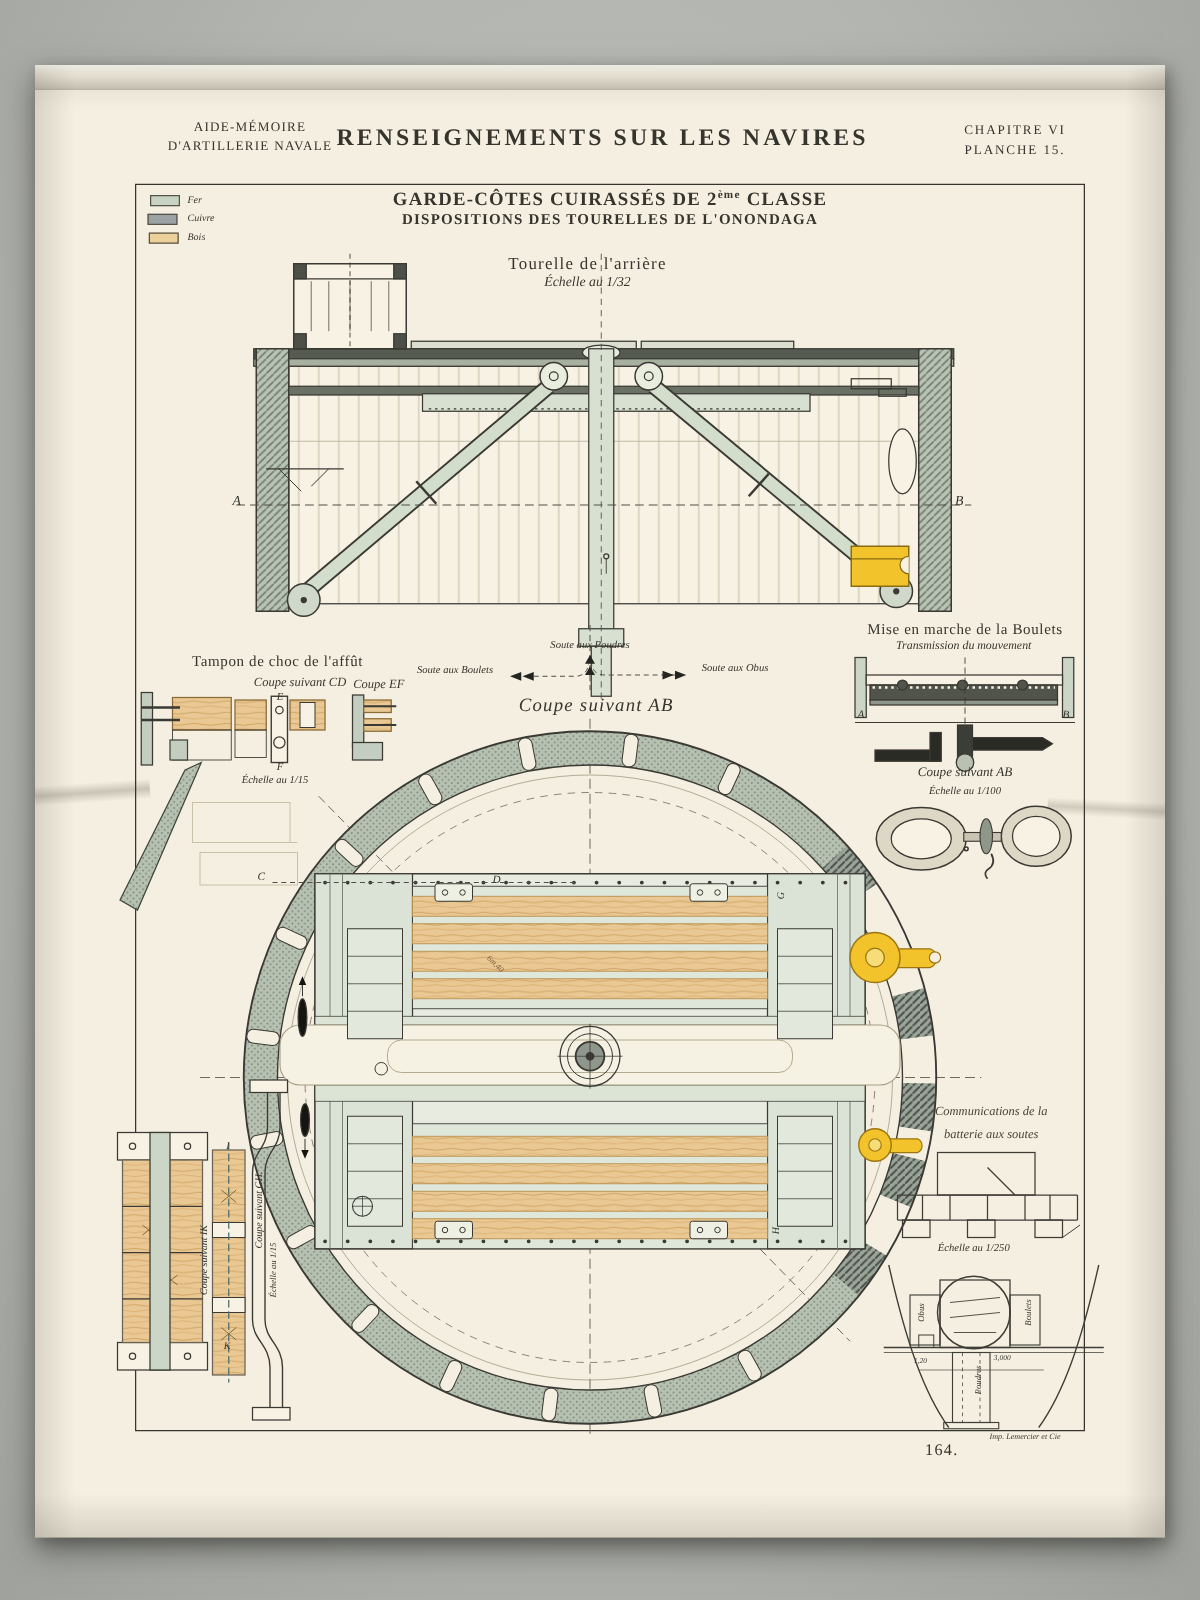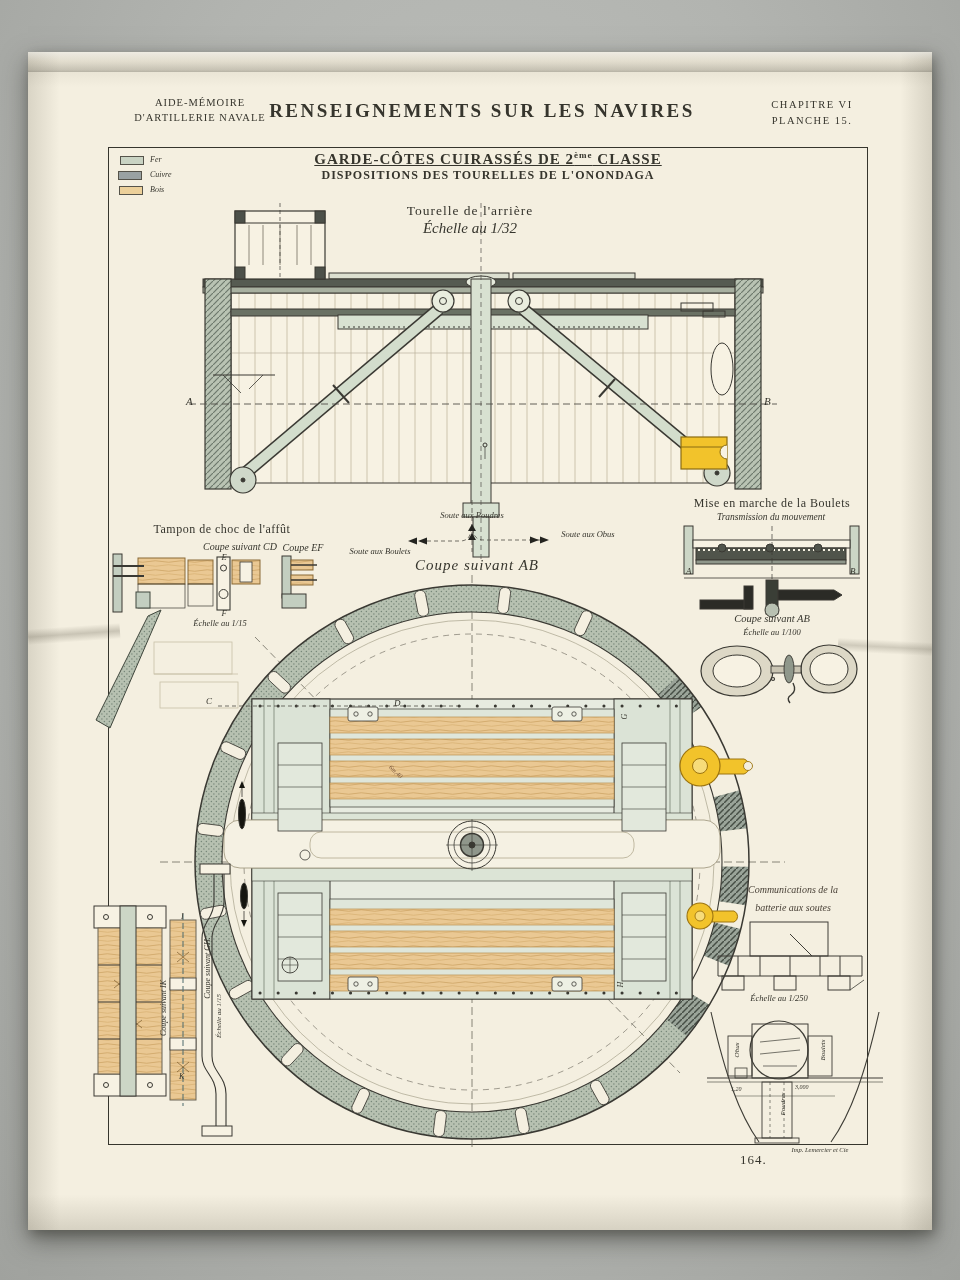--- a/index.html
+++ b/index.html
@@ -72,25 +72,25 @@
 
 <div class="frame"></div>
 
 <div class="sw" style="left:120px;top:156px;background:#c9d3c3;"></div>
 <div class="t i" style="left:150px;top:155px;font-size:8px;">Fer</div>
 <div class="sw" style="left:118px;top:171px;background:#9aa2a3;"></div>
 <div class="t i" style="left:150px;top:170px;font-size:8px;">Cuivre</div>
 <div class="sw" style="left:119px;top:186px;background:#ecd09a;"></div>
 <div class="t i" style="left:150px;top:185px;font-size:8px;">Bois</div>
 
-<div class="t c" style="left:488px;top:150px;font-size:15px;font-weight:bold;letter-spacing:1px;text-decoration:underline;"><span>GARDE-CÔTES CUIRASSÉS DE 2</span><sup style="font-size:9px;">ème</sup><span> CLASSE</span></div>
+<div class="t c" style="left:488px;top:150px;font-size:15px;font-weight:bold;letter-spacing:1px;"><span>GARDE-CÔTES CUIRASSÉS DE 2</span><sup style="font-size:9px;">ème</sup><span> CLASSE</span></div>
 <div class="t c" style="left:488px;top:168px;font-size:12px;font-weight:bold;letter-spacing:1px;">DISPOSITIONS DES TOURELLES DE L'ONONDAGA</div>
 
 <div class="t c" style="left:470px;top:203px;font-size:13.5px;letter-spacing:1px;">Tourelle de l'arrière</div>
-<div class="t c i" style="left:470px;top:220px;font-size:15px;">Échelle au 1/32</div>
+<div class="t c i" style="left:470px;top:220px;font-size:11px;">Échelle au 1/32</div>
 
 <svg style="left:183px;top:203px;" width="600" height="360" viewBox="0 0 600 360">
   <g stroke="#3a3933" fill="none" stroke-width="1">
 
     <rect x="48" y="90" width="504" height="190" fill="url(#vlin)"></rect>
     <line x1="48" y1="150" x2="552" y2="150" stroke="#b9b29d" stroke-width="0.7"></line>
 
     <rect x="146" y="70" width="180" height="6" fill="#dcdfd0"></rect>
     <rect x="330" y="70" width="122" height="6" fill="#dcdfd0"></rect>
     <rect x="20" y="76" width="560" height="8" fill="#565b52"></rect>
@@ -169,21 +169,21 @@
   <g fill="#242420" stroke="none">
     <path d="M132,24 l-4,7 h8 z"></path>
       <path d="M132,33 l-4,7 h8 z"></path>
     <path d="M68,41 l9,-3.5 v7 z"></path>
       <path d="M78,41 l9,-3.5 v7 z"></path>
     <path d="M209,40 l-9,-3.5 v7 z"></path>
       <path d="M199,40 l-9,-3.5 v7 z"></path>
   </g>
 </svg>
 <div class="t c i" style="left:472px;top:510px;font-size:8.5px;">Soute aux Poudres</div>
-<div class="t c i" style="left:380px;top:530px;font-size:8.5px;margin-top:16px;">Soute aux Boulets</div>
+<div class="t c i" style="left:364px;top:530px;font-size:8.5px;">Soute aux Boulets</div>
 <div class="t c i" style="left:588px;top:529px;font-size:8.5px;">Soute aux Obus</div>
 
 <div class="t c i" style="left:477px;top:557px;font-size:15px;letter-spacing:1px;">Coupe suivant AB</div>
 
 <div class="t c" style="left:222px;top:522px;font-size:12px;letter-spacing:0.5px;">Tampon de choc de l'affût</div>
 <div class="t c i" style="left:220px;top:541px;font-size:10px;margin-left:20px;">Coupe suivant CD</div>
 <div class="t c i" style="left:303px;top:542px;font-size:10px;">Coupe EF</div>
 <svg style="left:110px;top:550px;" width="220" height="68" viewBox="0 0 220 68">
   <g stroke="#3a3933" fill="none" stroke-width="1">
     <rect x="3" y="4" width="9" height="58" fill="#c3cec0"></rect>

